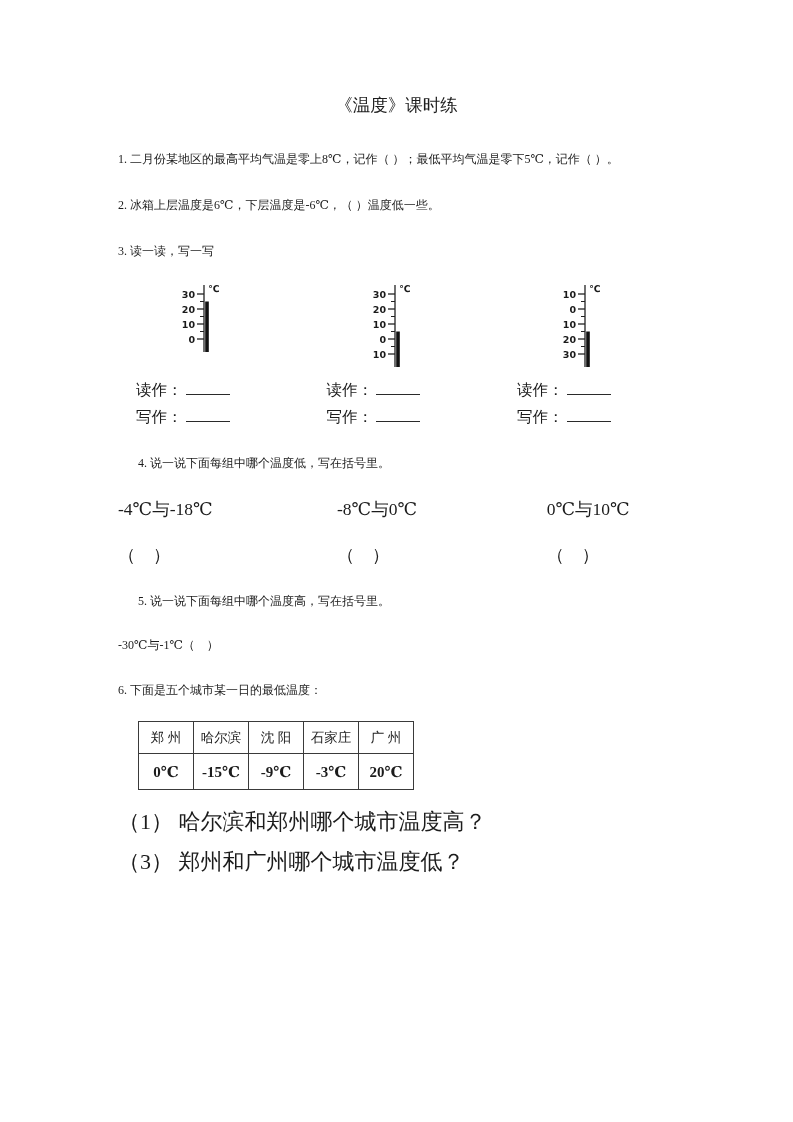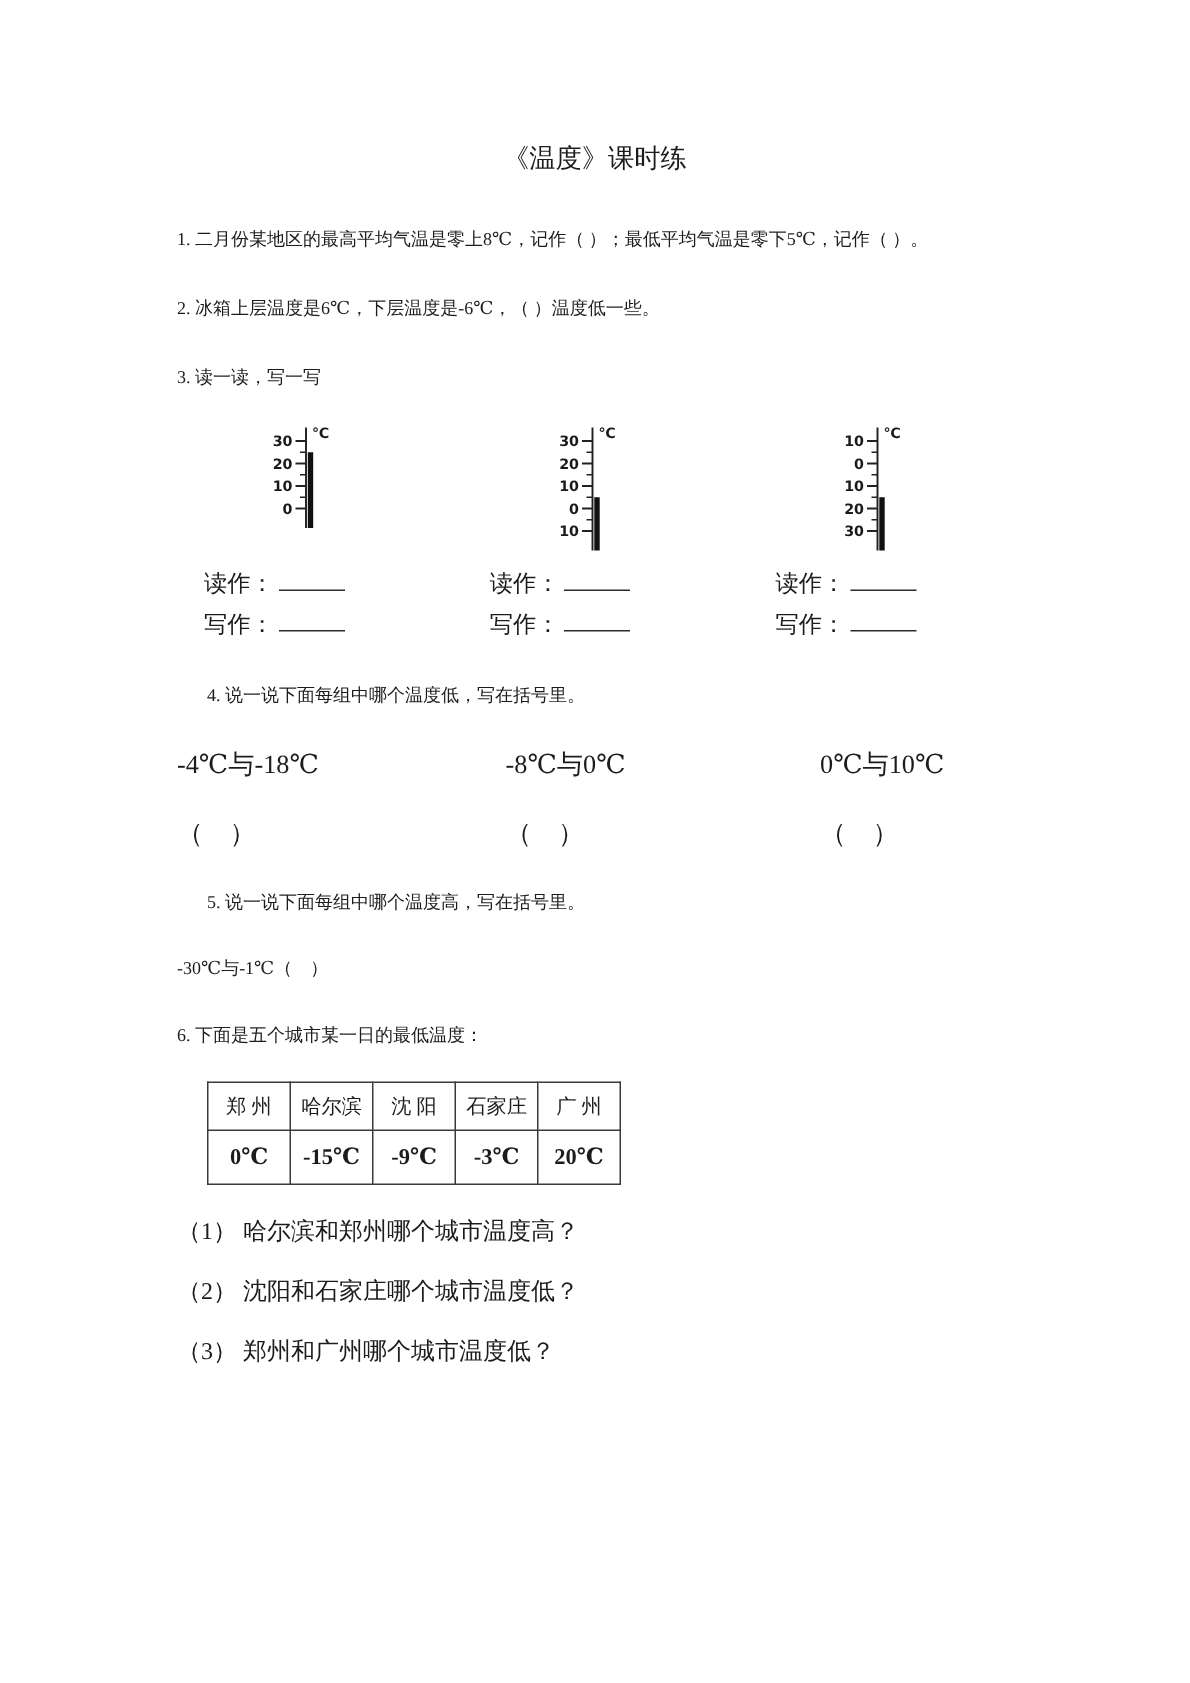--- a/index.html
+++ b/index.html
@@ -70,21 +70,21 @@
     padding: 0 3px;
     text-align: center;
     font-size: 13.5px;
     white-space: nowrap;
   }
   .city-table td.val {
     font-weight: bold;
     font-size: 15px;
     height: 35px;
   }
-  .sub { font-size: 16px; line-height: 40px; }
+  .sub { font-size: 22px; line-height: 40px; }
   svg text { fill: #1a1a1a; font-family: "DejaVu Sans", sans-serif; }
 </style>
 </head>
 <body>
 
 <div class="page">
 
   <h1 class="title">《温度》课时练</h1>
 
   <p class="para">1. 二月份某地区的最高平均气温是零上8℃，记作（ ）；最低平均气温是零下5℃，记作（ ）。</p>
@@ -189,16 +189,15 @@
         <td class="val">0℃</td>
         <td class="val">-15℃</td>
         <td class="val">-9℃</td>
         <td class="val">-3℃</td>
         <td class="val">20℃</td>
       </tr>
     </tbody>
   </table>
 
   <p class="para sub">（1） 哈尔滨和郑州哪个城市温度高？</p>
-  <p class="para sub">（2） 沈阳和石家庄哪个城市温度低？</p>
   <p class="para sub">（3） 郑州和广州哪个城市温度低？</p>
 
 </div>
 
 </body></html>

